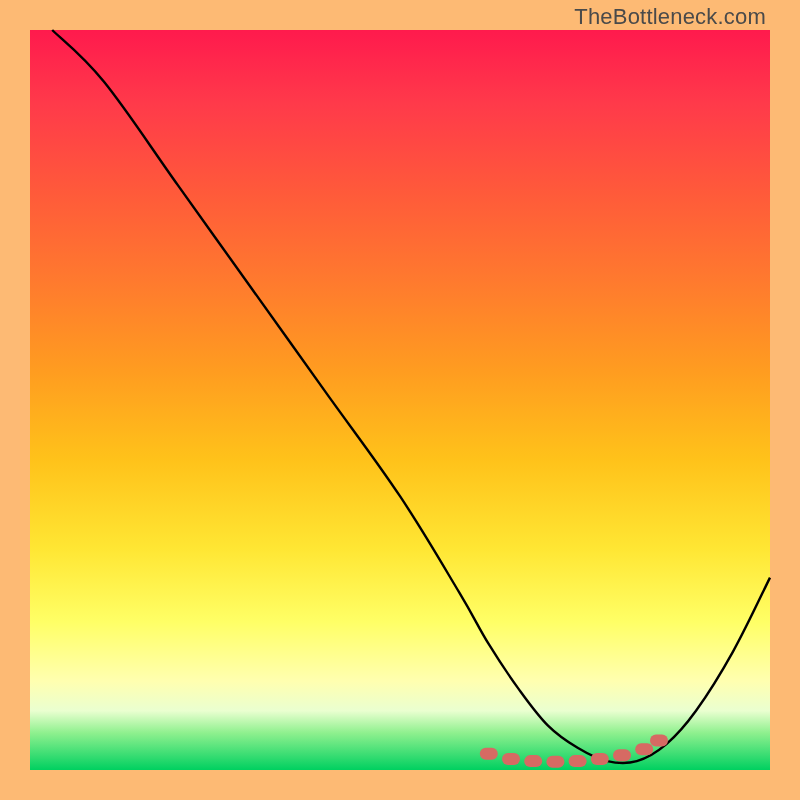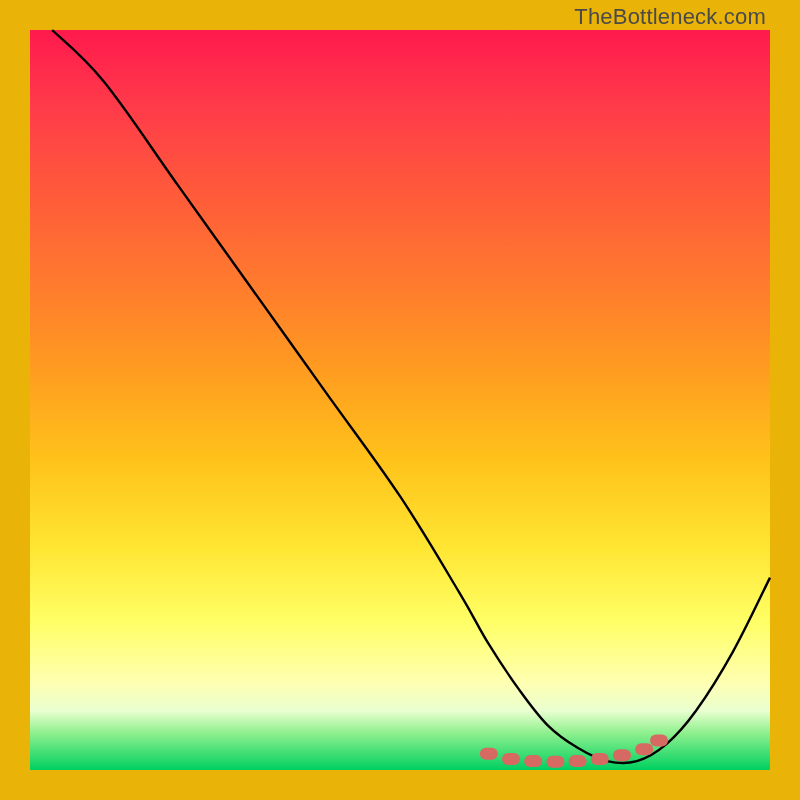--- a/index.html
+++ b/index.html
@@ -8,21 +8,21 @@
     width: 800px;
     height: 800px;
     background: #000;
     overflow: hidden;
     font-family: Arial, Helvetica, sans-serif;
   }
   .frame {
     position: relative;
     width: 800px;
     height: 800px;
-    background: #eab308;
+    background: #fdba74;
   }
   .plot-area {
     position: absolute;
     left: 30px;
     top: 30px;
     width: 740px;
     height: 740px;
     
     background: linear-gradient(to bottom,
       #ff1a4d 0%,

